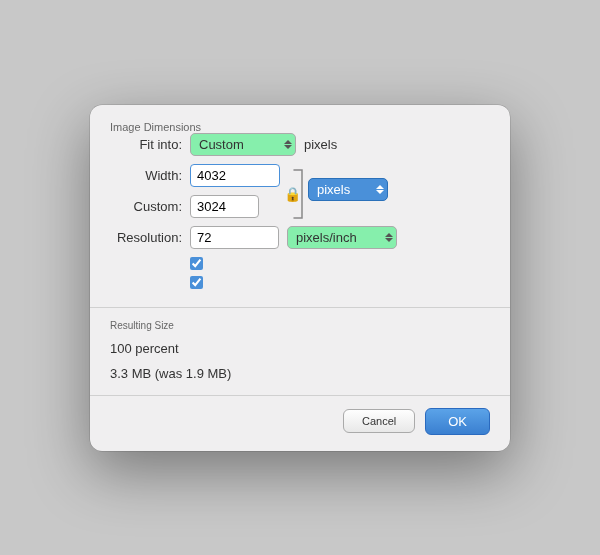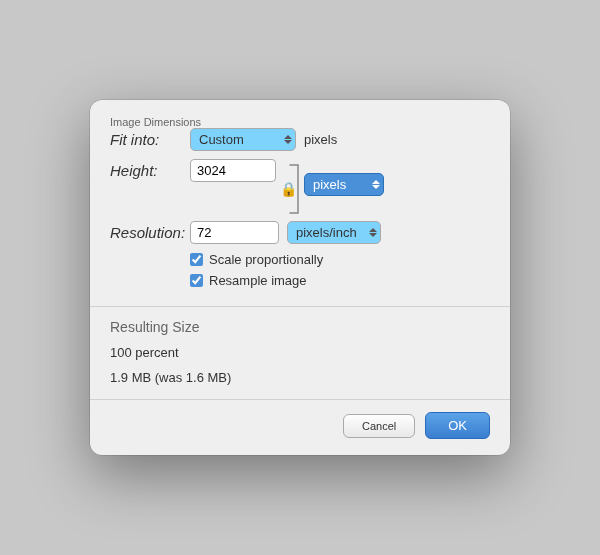--- a/index.html
+++ b/index.html
@@ -33,37 +33,36 @@
     }
 
     .form-row {
       display: flex;
       align-items: center;
       margin-bottom: 8px;
     }
 
     .form-label {
       width: 80px;
-      text-align: left;
+      text-align: right;
       padding-right: 8px;
       color: #333;
-      font-size: 15px;
-      font-style: italic;
+      font-size: 13px;
     }
 
     .select-wrapper {
       position: relative;
       display: inline-flex;
       align-items: center;
     }
 
     .select-box {
       appearance: none;
       -webkit-appearance: none;
-      background: #7dd3fc;
+      background: #86efac;
       border: 1px solid #aaa;
       border-radius: 5px;
       padding: 3px 22px 3px 8px;
       font-size: 13px;
       color: #333;
       cursor: pointer;
       outline: none;
     }
 
     .select-arrows {
@@ -119,21 +118,21 @@
       width: 90px;
       outline: none;
       background: white;
     }
 
     .text-input-normal {
       border: 1px solid #aaa;
       border-radius: 4px;
       padding: 3px 6px;
       font-size: 13px;
-      width: 86px;
+      width: 69px;
       outline: none;
       background: white;
     }
 
     .wh-row {
       display: flex;
       align-items: center;
     }
 
     .resolution-row {
@@ -164,21 +163,21 @@
     .divider {
       height: 1px;
       background: #d0d0d0;
     }
 
     .resulting-section {
       padding: 12px 20px 14px 20px;
     }
 
     .resulting-title {
-      font-size: 14px;
+      font-size: 10px;
       color: #666;
       margin-bottom: 10px;
     }
 
     .result-value {
       font-size: 13px;
       color: #333;
       margin-bottom: 10px;
     }
 
@@ -245,21 +244,25 @@
           <div class="arrow-down"></div>
         </div>
       </div>
       <span class="pixels-label">pixels</span>
     </div>
 
     <div class="form-row" style="align-items: flex-start; margin-bottom: 4px;">
 
       <div style="display:flex; flex-direction:column; gap:8px;">
         <div class="wh-row">
-          <span class="form-label">Height:</span>
+          <span class="form-label">Width:</span>
+          <input type="text" class="text-input" value="4032" style="">
+        </div>
+        <div class="wh-row">
+          <span class="form-label">Custom:</span>
           <input type="text" class="text-input-normal" value="3024" style="">
         </div>
       </div>
 
       <div style="display:flex; flex-direction:column; align-items:center; margin: 2px 4px 0 4px; position:relative; height:56px; justify-content:center;">
         <svg width="20" height="56">
           <path d="M 10 4 L 18 4 L 18 52 L 10 52" fill="none" stroke="#888" stroke-width="1.5" stroke-linecap="round"></path>
         </svg>
         <div style="position:absolute; left:0; top:50%; transform:translateY(-50%); background:#f0eff0; padding:2px 0;">
           <span style="font-size:14px; color:#555;">🔒</span>
@@ -280,47 +283,45 @@
             <div class="arrow-down"></div>
           </div>
         </div>
       </div>
     </div>
 
     <div class="resolution-row">
       <span class="form-label">Resolution:</span>
       <input type="text" class="text-input-normal" value="72" style="width: 89px;">
       <div class="select-wrapper" style="margin-left:8px;">
-        <select class="select-box" style="width:94px;">
+        <select class="select-box" style="width:110px;">
           <option>pixels/inch</option>
           <option>pixels/cm</option>
         </select>
         <div class="select-arrows">
           <div class="arrow-up"></div>
           <div class="arrow-down"></div>
         </div>
       </div>
     </div>
 
     <div class="checkbox-row">
       <input type="checkbox" id="scale-prop" checked="" style="">
-      <label for="scale-prop" class="checkbox-label">Scale proportionally</label>
     </div>
     <div class="checkbox-row">
       <input type="checkbox" id="resample" checked="" style="">
-      <label for="resample" class="checkbox-label">Resample image</label>
     </div>
   </div>
 
   <div class="divider"></div>
 
   <div class="resulting-section">
     <div class="resulting-title">Resulting Size</div>
     <div class="result-value">100 percent</div>
-    <div class="result-size">1.9 MB (was 1.6 MB)</div>
+    <div class="result-size">3.3 MB (was 1.9 MB)</div>
   </div>
 
   <div class="button-row">
     <button class="btn-cancel">Cancel</button>
     <button class="btn-ok">OK</button>
   </div>
 
 </div>
 
 </body></html>

